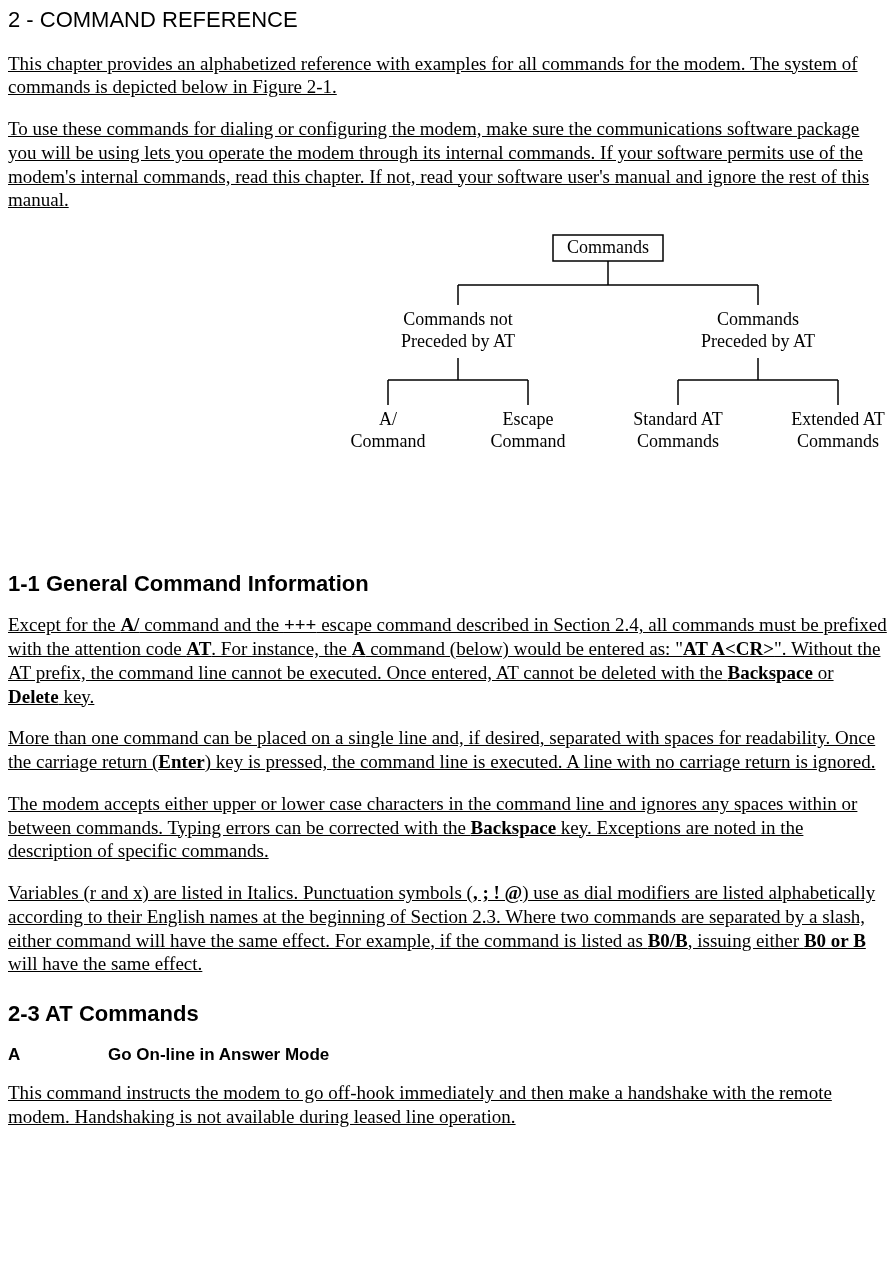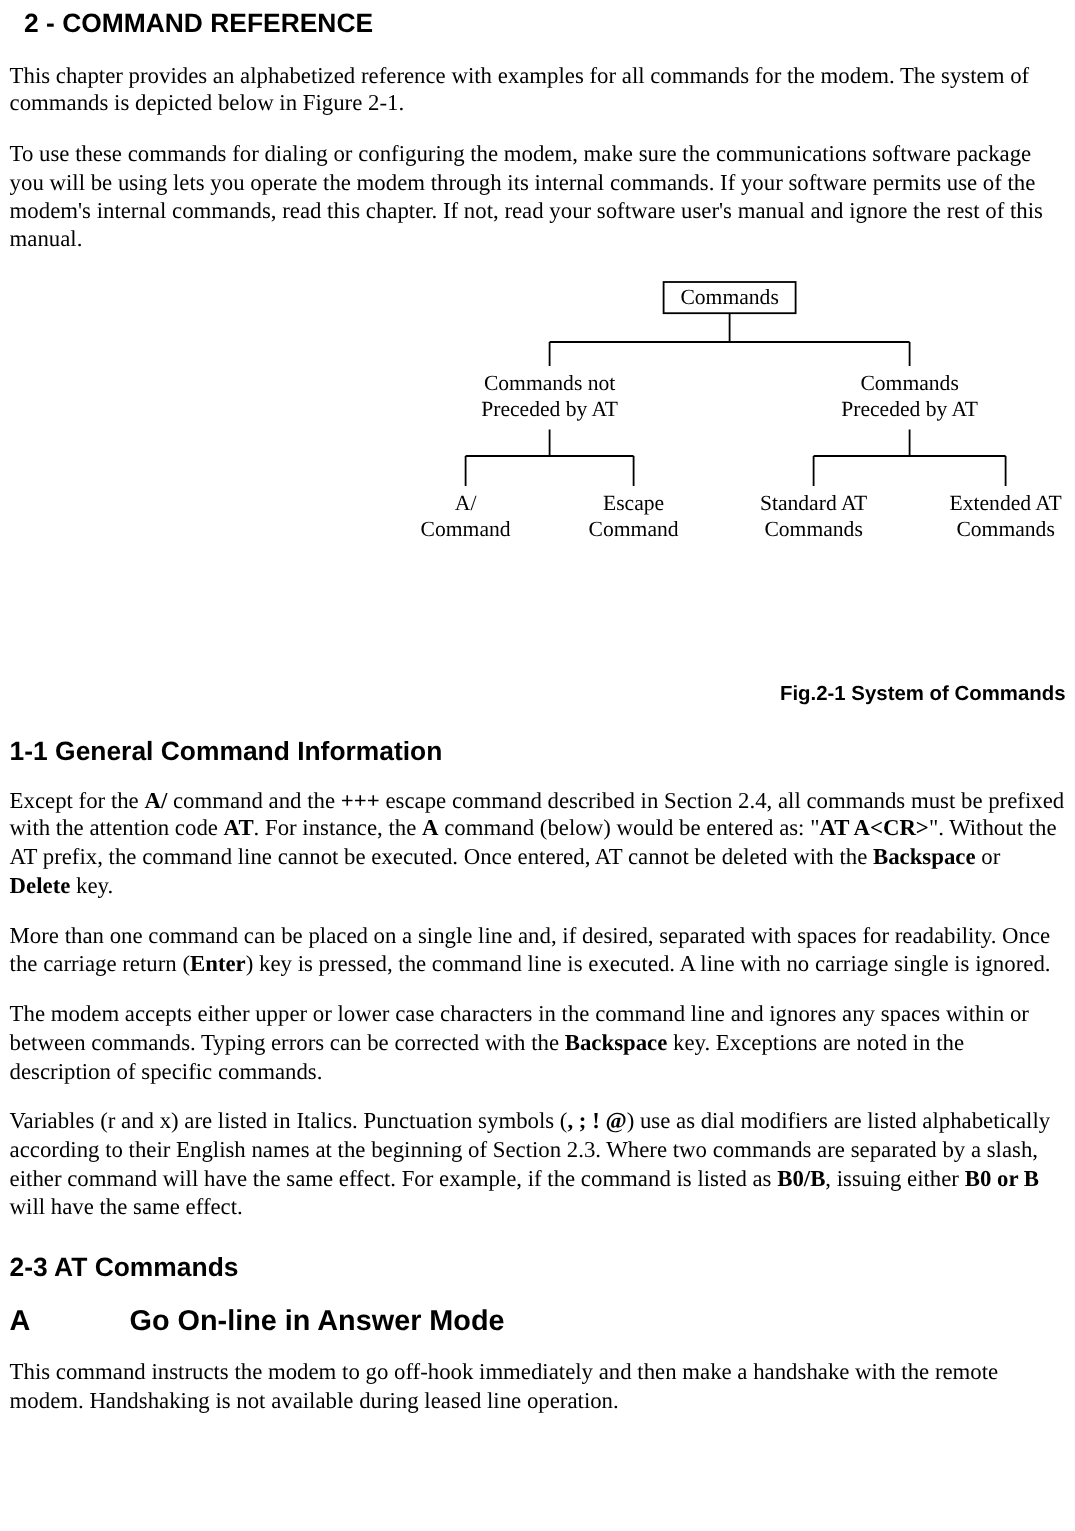--- a/index.html
+++ b/index.html
@@ -7,37 +7,37 @@
     font-size: 19px;
     line-height: 1.25;
     margin: 0;
     padding: 6px 8px;
     width: 880px;
     color: #000;
   }
   h2.chapter-title {
     font-family: Arial, Helvetica, sans-serif;
     font-size: 22px;
-    font-weight: bold;
-    margin: 0 0 18px 12px;
+    font-weight: normal;
+    margin: 0 0 18px 0;
   }
   h2.section-title {
     font-family: Arial, Helvetica, sans-serif;
     font-size: 22px;
     font-weight: bold;
     margin: 24px 0 16px 0;
   }
   h3.command-title {
     font-family: Arial, Helvetica, sans-serif;
-    font-size: 24px;
+    font-size: 17px;
     font-weight: bold;
     margin: 16px 0 16px 0;
   }
   .cmd-letter { display:inline-block; width: 100px; }
-  p { margin: 0 0 18px 0; }
+  p { margin: 0 0 18px 0; text-decoration: underline; }
   b { font-weight: bold; }
 
   .diagram-wrap {
     width: 100%;
     text-align: right;
     margin: 10px 0 8px 0;
   }
   .caption {
     font-family: Arial, Helvetica, sans-serif;
     font-weight: bold;
@@ -88,31 +88,30 @@
 
     <text x="60" y="195" text-anchor="middle">A/</text>
     <text x="60" y="217" text-anchor="middle">Command</text>
     <text x="200" y="195" text-anchor="middle">Escape</text>
     <text x="200" y="217" text-anchor="middle">Command</text>
     <text x="350" y="195" text-anchor="middle">Standard AT</text>
     <text x="350" y="217" text-anchor="middle">Commands</text>
     <text x="510" y="195" text-anchor="middle">Extended AT</text>
     <text x="510" y="217" text-anchor="middle">Commands</text>
   </svg>
-  <div class="caption">Fig.2-1 System of Commands</div>
 </div>
 
 <h2 class="section-title">1-1 General Command Information</h2>
 
 <p>
   <span>Except for the </span><b>A/</b><span> command and the </span><b>+++</b><span> escape command described in Section 2.4, all commands must be prefixed with the attention code </span><b>AT</b><span>. For instance, the </span><b>A</b><span> command (below) would be entered as: "</span><b>AT A&lt;CR&gt;</b><span>". Without the AT prefix, the command line cannot be executed. Once entered, AT cannot be deleted with the </span><b>Backspace</b><span> or </span><b>Delete</b><span> key.</span>
 </p>
 
 <p>
-  <span>More than one command can be placed on a single line and, if desired, separated with spaces for readability. Once the carriage return (</span><b>Enter</b><span>) key is pressed, the command line is executed. A line with no carriage single is ignored.</span>
+  <span>More than one command can be placed on a single line and, if desired, separated with spaces for readability. Once the carriage return (</span><b>Enter</b><span>) key is pressed, the command line is executed. A line with no carriage return is ignored.</span>
 </p>
 
 <p>
   <span>The modem accepts either upper or lower case characters in the command line and ignores any spaces within or between commands. Typing errors can be corrected with the </span><b>Backspace</b><span> key. Exceptions are noted in the description of specific commands.</span>
 </p>
 
 <p>
   <span>Variables (r and x) are listed in Italics. Punctuation symbols (</span><b>, ; ! @</b><span>) use as dial modifiers are listed alphabetically according to their English names at the beginning of Section 2.3. Where two commands are separated by a slash, either command will have the same effect. For example, if the command is listed as </span><b>B0/B</b><span>, issuing either </span><b>B0 or B</b><span> will have the same effect.</span>
 </p>
 

